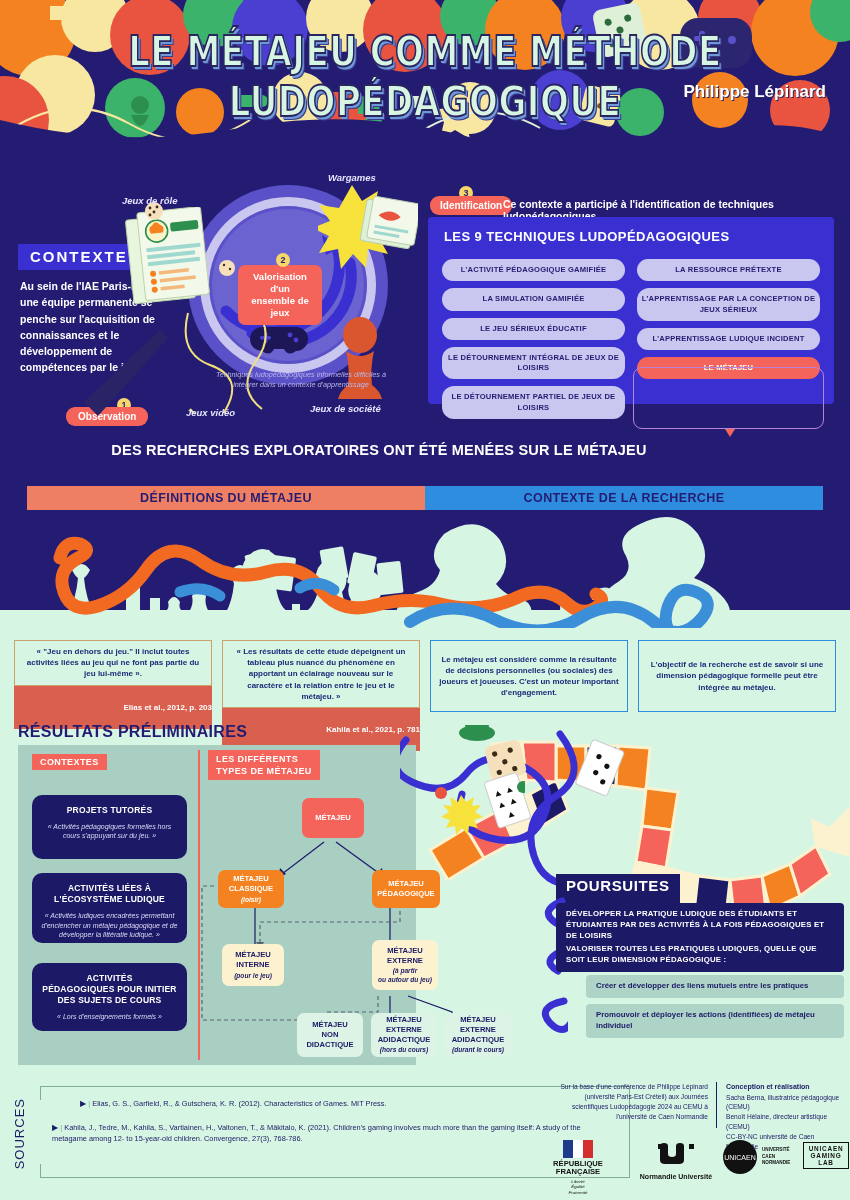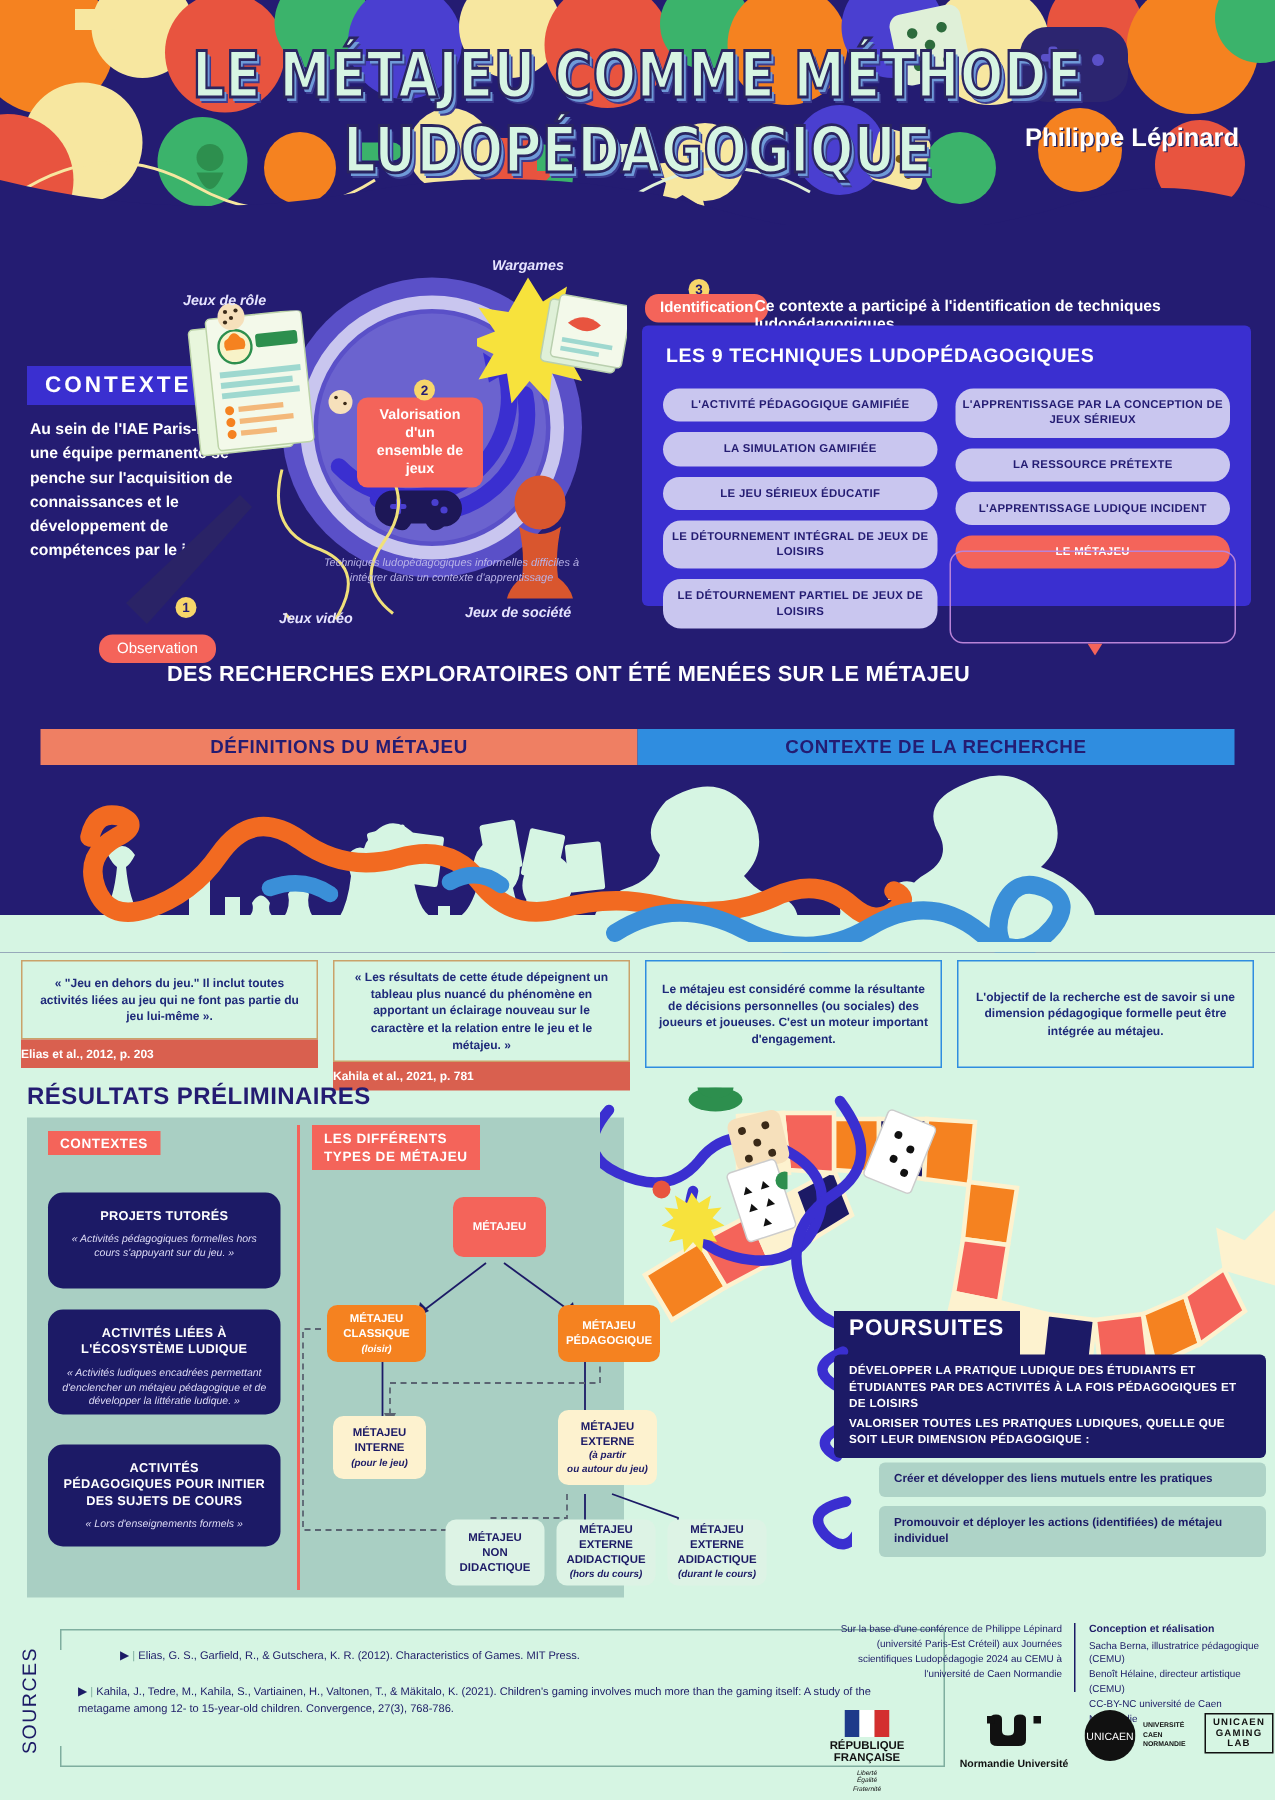--- a/index.html
+++ b/index.html
@@ -48,21 +48,21 @@
   .lbl-war  { left:178px; top:-3px; }
   .lbl-video{ left:36px; top:232px; }
   .lbl-soc  { left:160px; top:228px; }
   .pill-red { position:absolute; background:#f4645a; color:#fff; border-radius:7px;
       font-size:9.5px; font-weight:bold; text-align:center; line-height:1.25; padding:6px 9px; }
   .pill-valo { left:88px; top:90px; width:84px; }
   .num-badge { position:absolute; width:14px; height:14px; border-radius:50%;
       background:#f7d66a; color:#241c72; font-size:9px; font-weight:bold;
       text-align:center; line-height:14px; }
   .pill-obs { position:absolute; left:66px; top:407px; background:#f4645a; color:#fff;
-      border-radius:9px; font-size:10px; font-weight:normal; padding:4px 12px;margin-top:16px; }
+      border-radius:9px; font-size:10px; font-weight:bold; padding:4px 12px; }
   .num-obs { left:117px; top:398px; }
   .num-valo{ left:276px; top:253px; }
   .num-ident{ left:459px; top:186px; }
 
   
   .id-pill { position:absolute; left:430px; top:196px; background:#f4645a; color:#fff;
       border-radius:9px; font-size:10px; font-weight:bold; padding:4px 10px; }
   .id-text { position:absolute; left:503px; top:198px; color:#fff; font-size:10.5px;
       font-weight:bold; }
   .tech-panel { position:absolute; left:428px; top:217px; width:406px; height:187px;
@@ -94,21 +94,21 @@
   .sil-band { position:absolute; left:0; top:510px; width:850px; height:125px; }
 
   
   .quotes { position:absolute; left:14px; top:640px; width:822px; height:72px;
       display:flex; gap:10px; }
   .q { flex:1; display:flex; flex-direction:column; }
   .q-body { flex:1; display:flex; align-items:center; justify-content:center;
       text-align:center; font-size:8px; font-weight:bold; line-height:1.4; padding:5px 7px; }
   .q.red .q-body { background:#d6f5e3; border:1px solid #caa26a; color:#1f2a7a; }
   .q.red .q-cite { background:#d9604f; color:#fff; font-size:8px; font-weight:bold;
-      text-align:left; padding:5px 0; }
+      text-align:right; padding:17px 0; }
   .q.blue .q-body { background:#d6f5e3; border:1.5px solid #2f8de0; color:#1f2a7a; }
 
   
   .res-title { position:absolute; left:18px; top:723px; color:#241c72;
       font-size:16px; font-weight:bold; letter-spacing:.3px; }
   .res-panel { position:absolute; left:18px; top:745px; width:398px; height:320px;
       background:#a9cfc3; }
   .tag-red { position:absolute; background:#f4645a; color:#fff; font-size:9px;
       font-weight:bold; padding:3px 8px; letter-spacing:.4px; }
   .tag-ctx { left:32px; top:754px; }
@@ -345,24 +345,24 @@
       <div class="tech-item">LA SIMULATION
 GAMIFIÉE</div>
       <div class="tech-item">LE JEU SÉRIEUX
 ÉDUCATIF</div>
       <div class="tech-item">LE DÉTOURNEMENT INTÉGRAL
 DE JEUX DE LOISIRS</div>
       <div class="tech-item">LE DÉTOURNEMENT PARTIEL
 DE JEUX DE LOISIRS</div>
     </div>
     <div class="tech-col right">
+      <div class="tech-item">LA RESSOURCE
+PRÉTEXTE</div>
       <div class="tech-item">L'APPRENTISSAGE PAR LA CONCEPTION
 DE JEUX SÉRIEUX</div>
-      <div class="tech-item">LA RESSOURCE
-PRÉTEXTE</div>
       <div class="tech-item">L'APPRENTISSAGE
 LUDIQUE INCIDENT</div>
       <div class="tech-item metajeu">LE MÉTAJEU</div>
     </div>
     <div class="hl-box"></div>
     <svg style="position:absolute;left:297px;top:212px;" width="10" height="8" viewBox="0 0 10 8">
       <path d="M0 0 l10 0 l-5 8 z" fill="#f4645a"></path>
     </svg>
   </div>
   <div class="tech-note">Techniques ludopédagogiques informelles difficiles à intégrer dans un contexte d'apprentissage</div>

